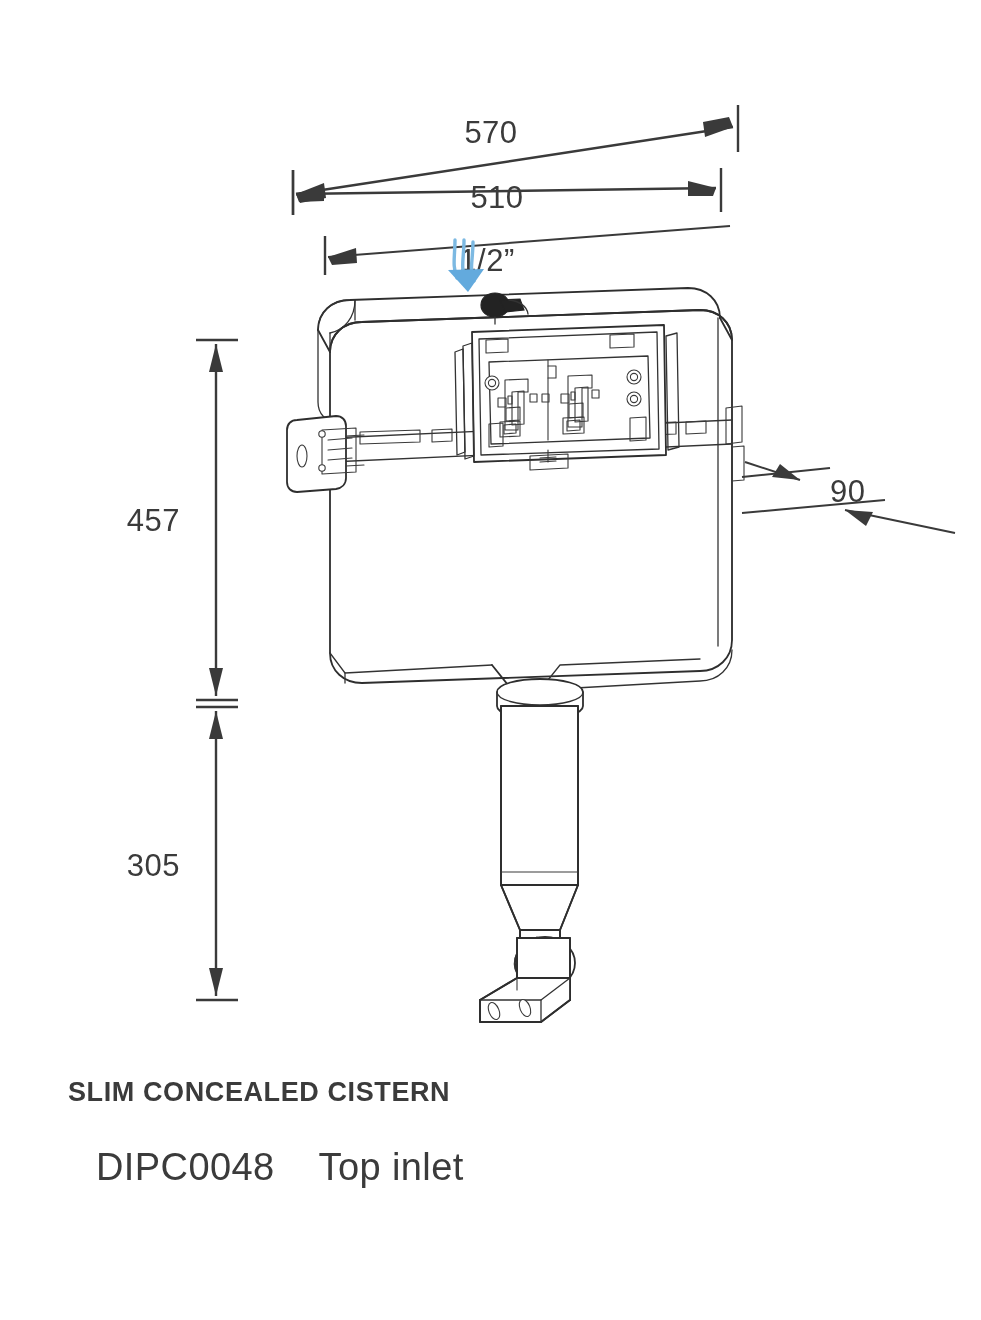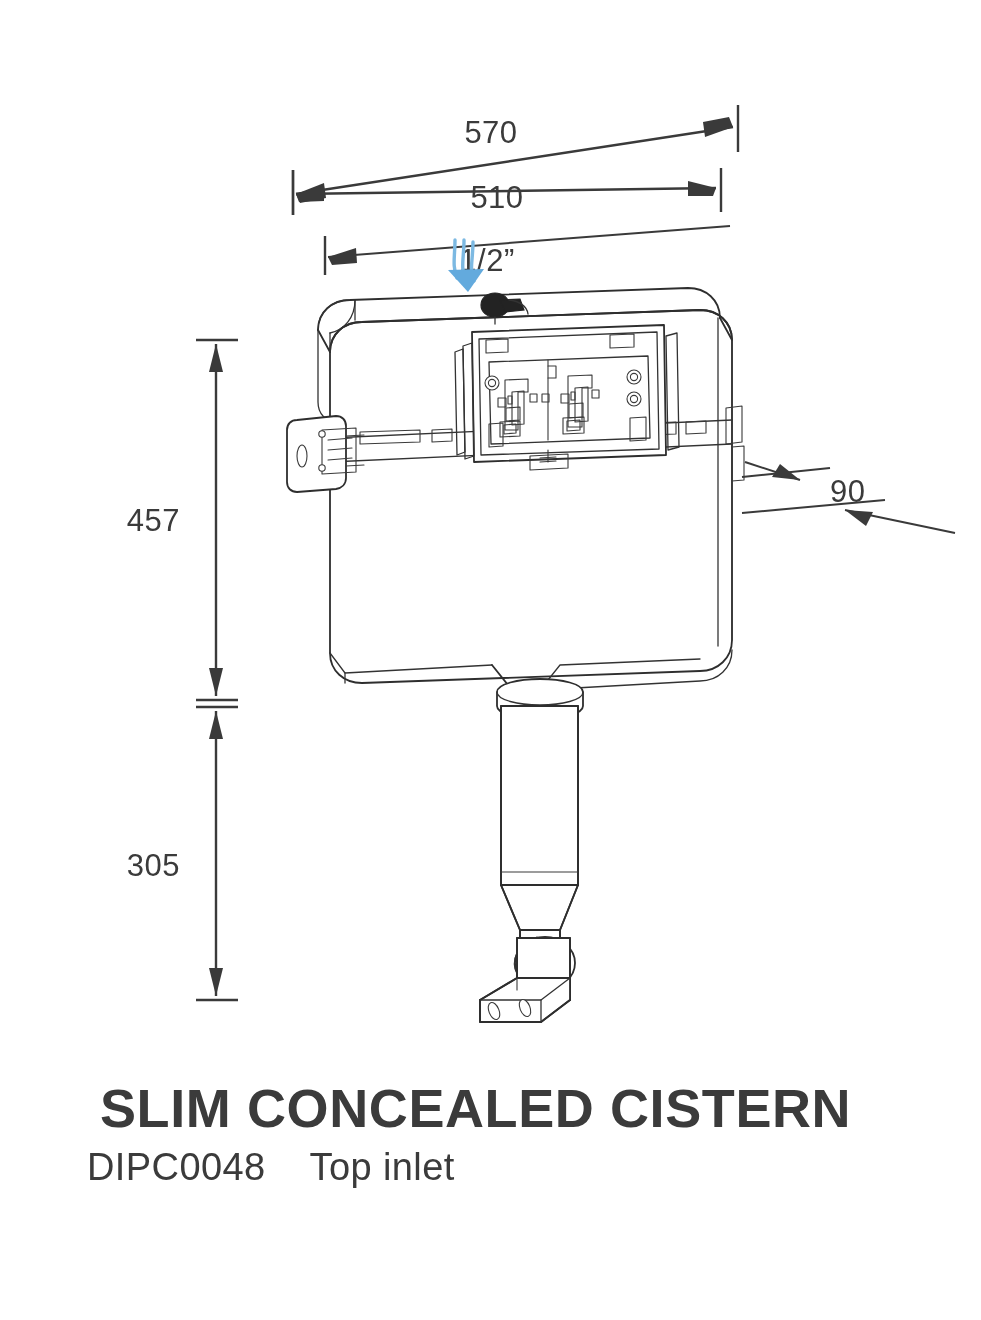--- a/index.html
+++ b/index.html
@@ -38,31 +38,31 @@
   .waterblue-l { fill: none; stroke: #7cb9e2; stroke-width: 3.4; stroke-linecap: round; }
 
   .dimtext {
     font-family: "Liberation Sans", sans-serif;
     font-size: 31px;
     fill: #3b3b3b;
     letter-spacing: 0.5px;
   }
   .caption-title {
     position: absolute;
-    left: 100px;
+    left: 68px;
     top: 1077px;
-    font-size: 54px;
+    font-size: 27px;
     font-weight: bold;
     letter-spacing: 0.6px;
     color: #3b3b3b;
     white-space: nowrap;
   }
   .caption-sub {
     position: absolute;
-    left: 87px;
+    left: 96px;
     top: 1146px;
     font-size: 38px;
     font-weight: normal;
     letter-spacing: 0.4px;
     color: #3b3b3b;
     white-space: nowrap;
   }
   .caption-sub .code { margin-right: 44px; }
 </style>
 </head>

